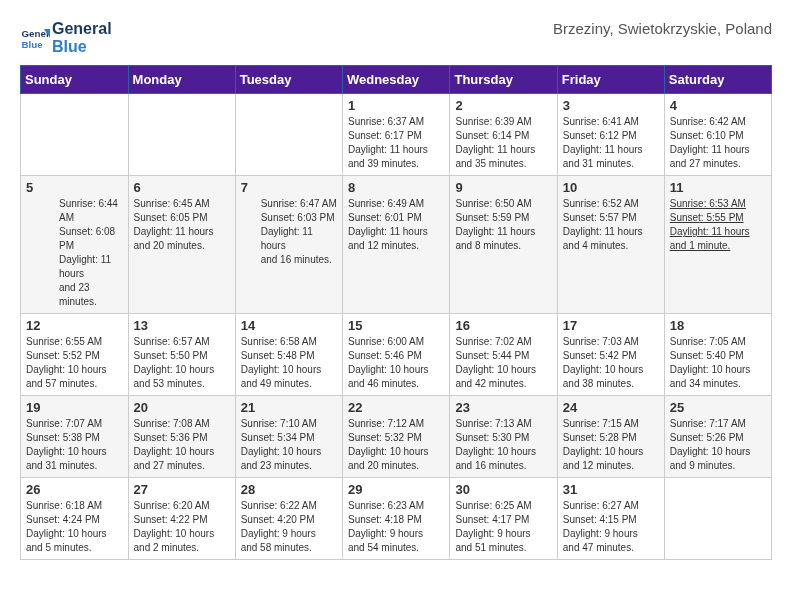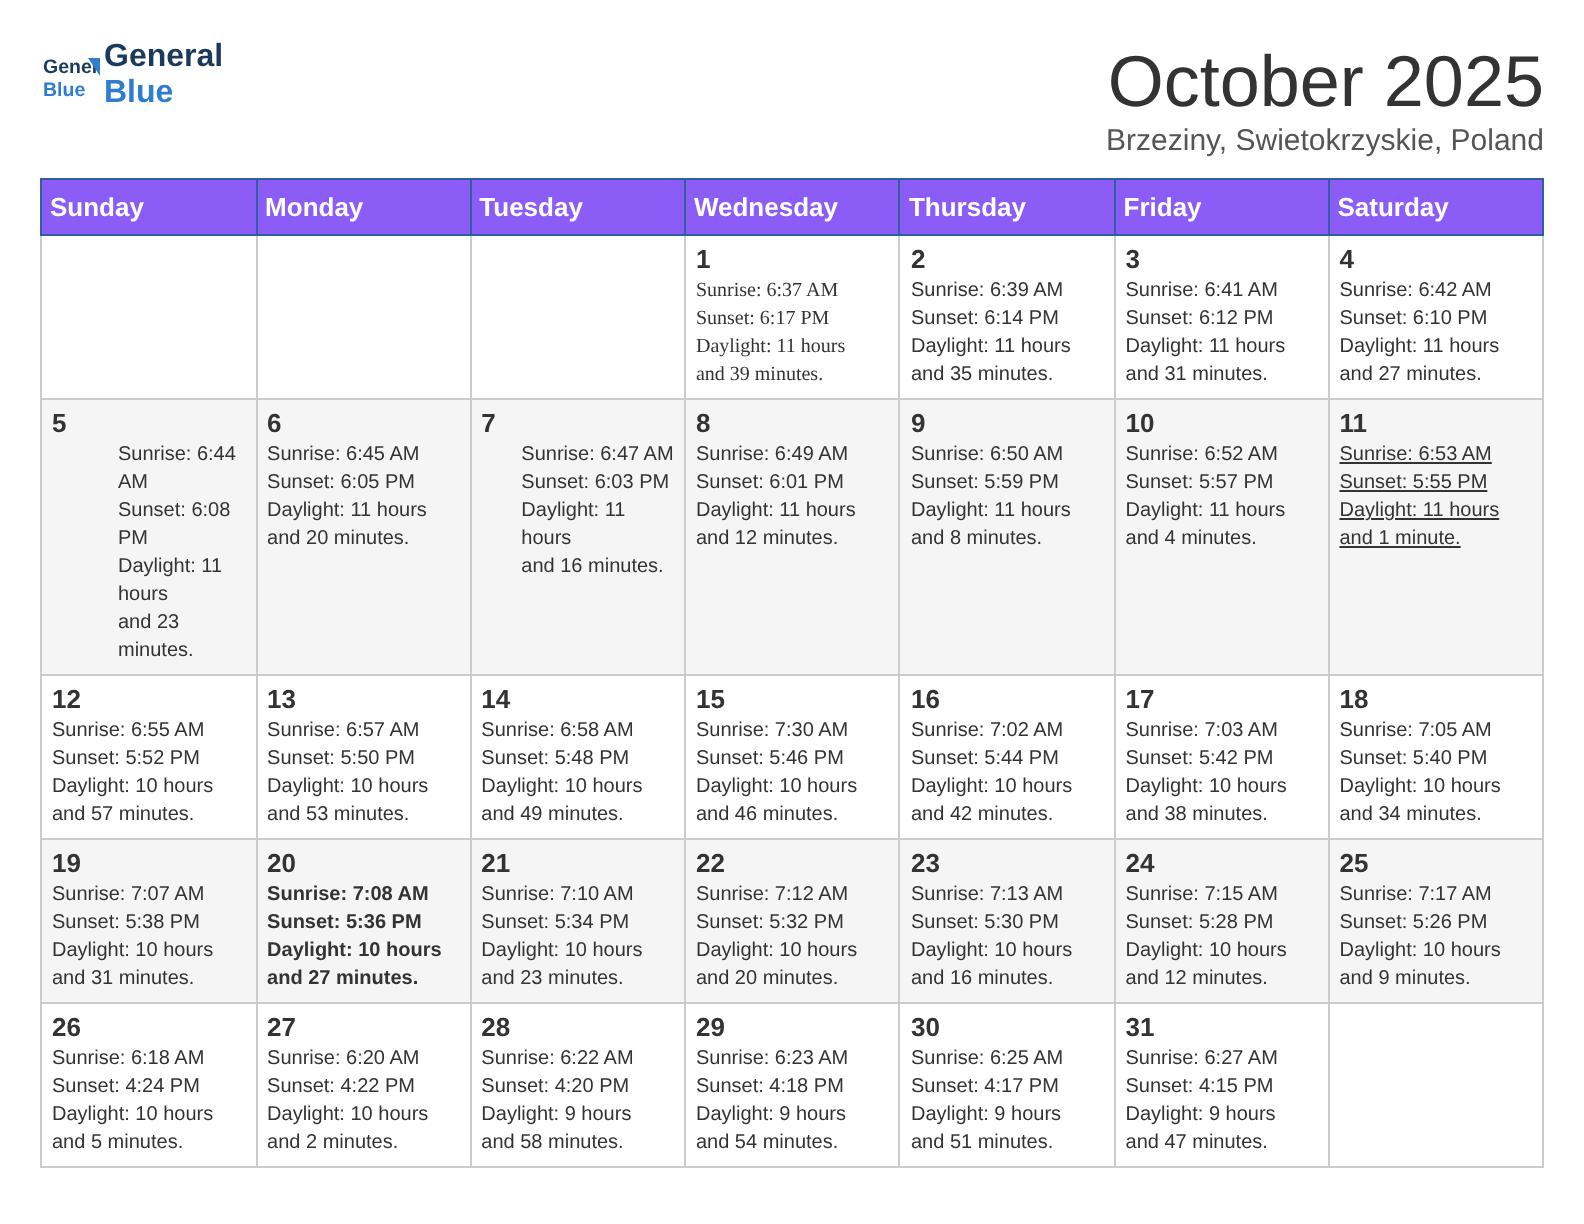--- a/index.html
+++ b/index.html
@@ -40,21 +40,21 @@
       font-size: 15px;
       color: #555;
       margin-left: 23px;
     }
     .calendar {
       width: 100%;
       border-collapse: collapse;
       border: 1px solid #ccc;
     }
     .calendar th {
-      background-color: #8b5cf6;
+      background-color: #4c1d95;
       color: #fff;
       font-size: 13px;
       font-weight: bold;
       padding: 6px 4px;
       text-align: left;
       border: 1px solid #2e5fa3;
     }
     .calendar td {
       vertical-align: top;
       border: 1px solid #ccc;
@@ -94,21 +94,20 @@
         <text x="2" y="18" font-size="13" font-weight="bold" fill="#1a3a5c" font-family="Arial">General</text>
         <text x="2" y="33" font-size="13" font-weight="bold" fill="#2e7dd1" font-family="Arial">Blue</text>
         <polygon points="32,8 40,8 40,20" fill="#2e7dd1"></polygon>
       </svg>
       <div style="display:flex;flex-direction:column;line-height:1.1;">
         <span style="font-size:16px;font-weight:bold;color:#1a3a5c;">General</span>
         <span style="font-size:16px;font-weight:bold;color:#2e7dd1;">Blue</span>
       </div>
     </div>
     <div class="title-block">
-      <div class="month-title">October 2025</div>
       <div class="location">Brzeziny, Swietokrzyskie, Poland</div>
     </div>
   </div>
 
   <table class="calendar">
     <thead>
       <tr>
         <th>Sunday</th>
         <th>Monday</th>
         <th>Tuesday</th>
@@ -118,21 +117,21 @@
         <th>Saturday</th>
       </tr>
     </thead>
     <tbody id="calendar-body">
     <tr>
           <td class="empty-cell"></td>
           <td class="empty-cell"></td>
           <td class="empty-cell"></td>
           <td>
             <span class="day-num">1</span>
-            <div class="day-info" style="white-space: pre-line; font-family: Liberation Serif, serif;">Sunrise: 6:37 AM
+            <div class="day-info" style="white-space: pre-line;">Sunrise: 6:37 AM
 Sunset: 6:17 PM
 Daylight: 11 hours
 and 39 minutes.</div>
           </td>
           <td>
             <span class="day-num">2</span>
             <div class="day-info" style="white-space: pre-line;">Sunrise: 6:39 AM
 Sunset: 6:14 PM
 Daylight: 11 hours
 and 35 minutes.</div>
@@ -220,21 +219,21 @@
           </td>
           <td>
             <span class="day-num">14</span>
             <div class="day-info" style="white-space: pre-line;">Sunrise: 6:58 AM
 Sunset: 5:48 PM
 Daylight: 10 hours
 and 49 minutes.</div>
           </td>
           <td>
             <span class="day-num">15</span>
-            <div class="day-info" style="white-space: pre-line;">Sunrise: 7:30 AM
+            <div class="day-info" style="white-space: pre-line;">Sunrise: 6:00 AM
 Sunset: 5:46 PM
 Daylight: 10 hours
 and 46 minutes.</div>
           </td>
           <td>
             <span class="day-num">16</span>
             <div class="day-info" style="white-space: pre-line;">Sunrise: 7:02 AM
 Sunset: 5:44 PM
 Daylight: 10 hours
 and 42 minutes.</div>
@@ -257,21 +256,21 @@
         <tr>
           <td>
             <span class="day-num">19</span>
             <div class="day-info" style="white-space: pre-line;">Sunrise: 7:07 AM
 Sunset: 5:38 PM
 Daylight: 10 hours
 and 31 minutes.</div>
           </td>
           <td>
             <span class="day-num">20</span>
-            <div class="day-info" style="white-space: pre-line; font-weight: bold;">Sunrise: 7:08 AM
+            <div class="day-info" style="white-space: pre-line;">Sunrise: 7:08 AM
 Sunset: 5:36 PM
 Daylight: 10 hours
 and 27 minutes.</div>
           </td>
           <td>
             <span class="day-num">21</span>
             <div class="day-info" style="white-space: pre-line;">Sunrise: 7:10 AM
 Sunset: 5:34 PM
 Daylight: 10 hours
 and 23 minutes.</div>

